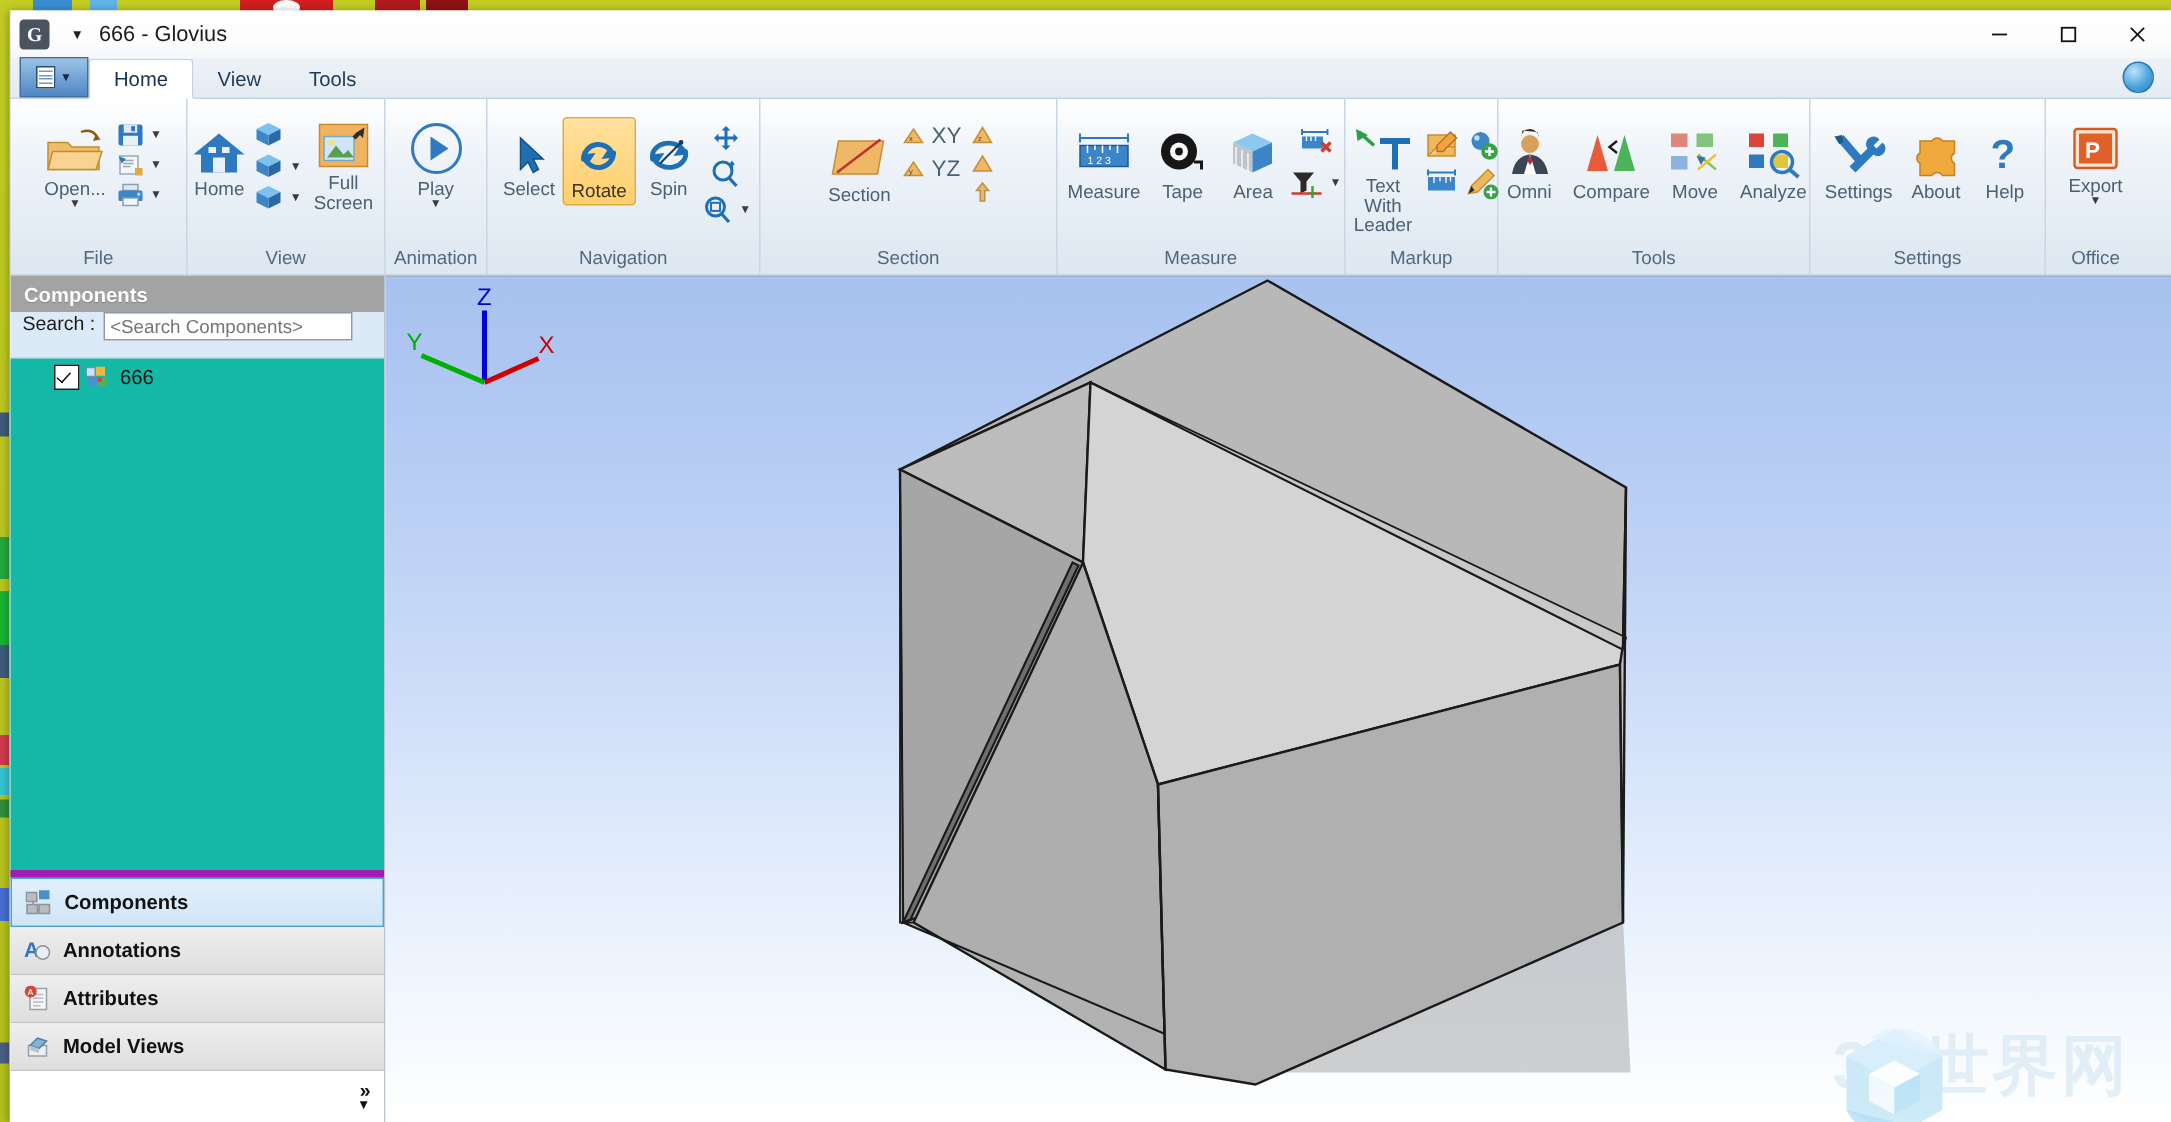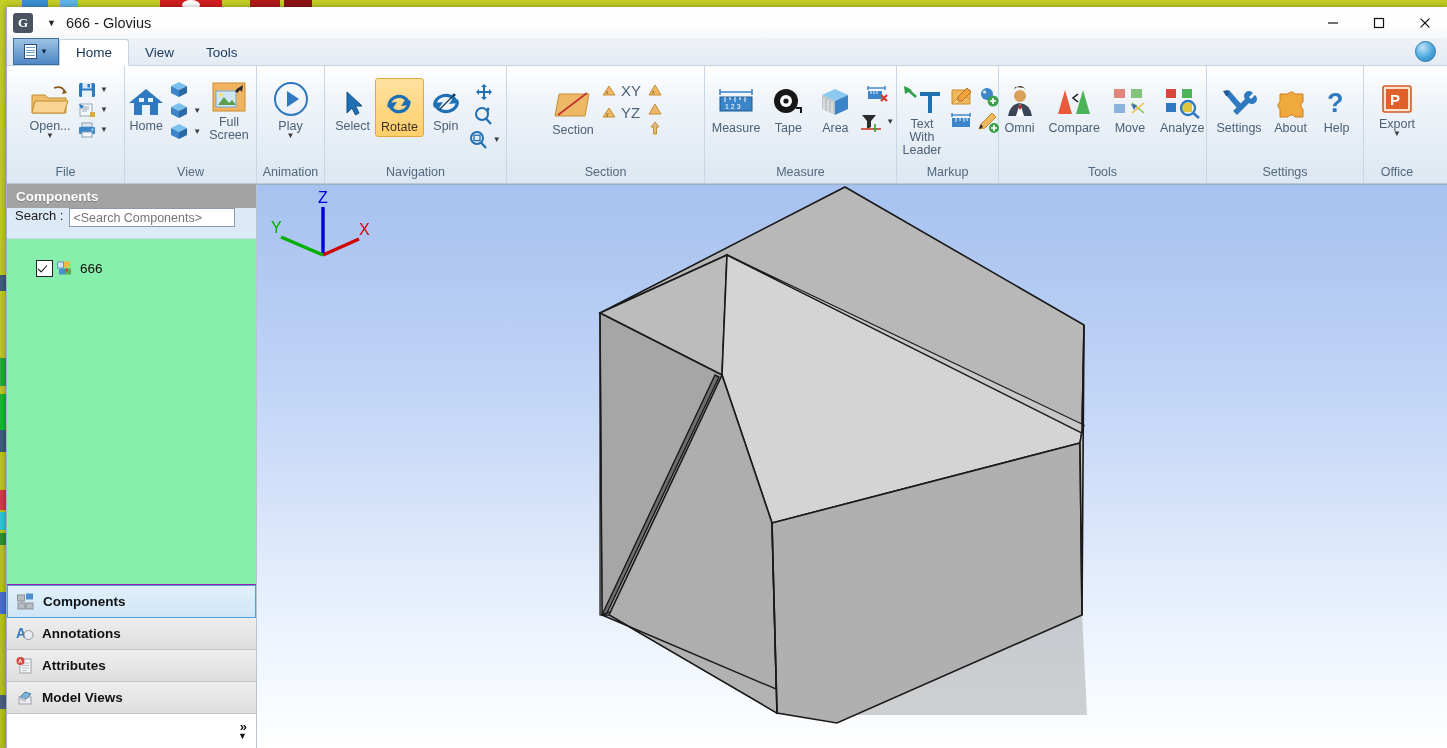--- a/index.html
+++ b/index.html
@@ -165,22 +165,22 @@
     border-bottom: 1px solid #c9d9e8;
   }
   #search-bar .slbl { font-size: 13px; color: #1b1b1b; }
   #search-input {
     width: 166px; height: 19px;
     border: 1px solid #8d9aa6; background: #fff;
     font-size: 12.5px; color: #555; padding: 0 3px;
     font-family: "Liberation Sans", sans-serif;
     box-sizing: border-box;
   }
-  #tree { flex: 1; background: #86efac; padding-top: 19px; overflow: hidden; position: relative;
-          border-bottom: 1px solid #a21caf; }
+  #tree { flex: 1; background: #14b8a6; padding-top: 2px; overflow: hidden; position: relative;
+          border-bottom: 5px solid #a21caf; }
   .tree-row { display: flex; align-items: center; gap: 4px; padding-left: 29px; height: 20px; }
   .tree-chk {
     width: 15px; height: 15px; background: #fff; border: 1px solid #222;
     position: relative;
   }
   .tree-chk::after {
     content: ""; position: absolute; left: 3px; top: 2px;
     width: 4px; height: 8px;
     border: solid #111; border-width: 0 1.6px 1.6px 0;
     transform: rotate(42deg);
@@ -813,16 +813,28 @@
 
       <svg width="110" height="80" viewBox="0 0 110 80" style="position:absolute; left:8px; bottom:48px;">
         <line x1="58" y1="70" x2="58" y2="22" stroke="#0000d8" stroke-width="3.4"></line>
         <line x1="58" y1="70" x2="94" y2="54" stroke="#d00000" stroke-width="3.4"></line>
         <line x1="58" y1="70" x2="16" y2="52" stroke="#00b000" stroke-width="3.4"></line>
         <text x="53" y="18" font-size="16" fill="#0000d8" font-family="Liberation Sans,sans-serif">Z</text>
         <text x="94" y="50" font-size="16" fill="#d00000" font-family="Liberation Sans,sans-serif">X</text>
         <text x="6" y="48" font-size="16" fill="#00b000" font-family="Liberation Sans,sans-serif">Y</text>
       </svg>
 
+      <div style="position:absolute; right:28px; bottom:8px; display:flex; align-items:center; gap:6px; opacity:.55;">
+        <svg width="82" height="82" viewBox="0 0 82 82">
+          <path d="M41 5 L73 23 V59 L41 77 L9 59 V23 Z" fill="#a8daf4"></path>
+          <path d="M41 5 L73 23 L41 41 L9 23 Z" fill="#bfe5f8"></path>
+          <path d="M9 59 a32 32 0 0 0 48 12" fill="#74c5ee" opacity=".8"></path>
+          <path d="M73 23 a32 32 0 0 0 -48 -12" fill="#cfecfb" opacity=".8"></path>
+          <path d="M41 26 L58 35 L41 44 L24 35 Z" fill="#ffffff"></path>
+          <path d="M24 35 L41 44 L41 62 L24 53 Z" fill="#eaf7fe"></path>
+          <path d="M58 35 L41 44 L41 62 L58 53 Z" fill="#8cd0f0"></path>
+        </svg>
+        <span style="font-size:44px; font-weight:bold; color:#cfe3f3; letter-spacing:2px; font-family:'Liberation Sans',sans-serif;">3D世界网</span>
+      </div>
     </div>
   </div>
 
 </div>
 
 </body></html>

